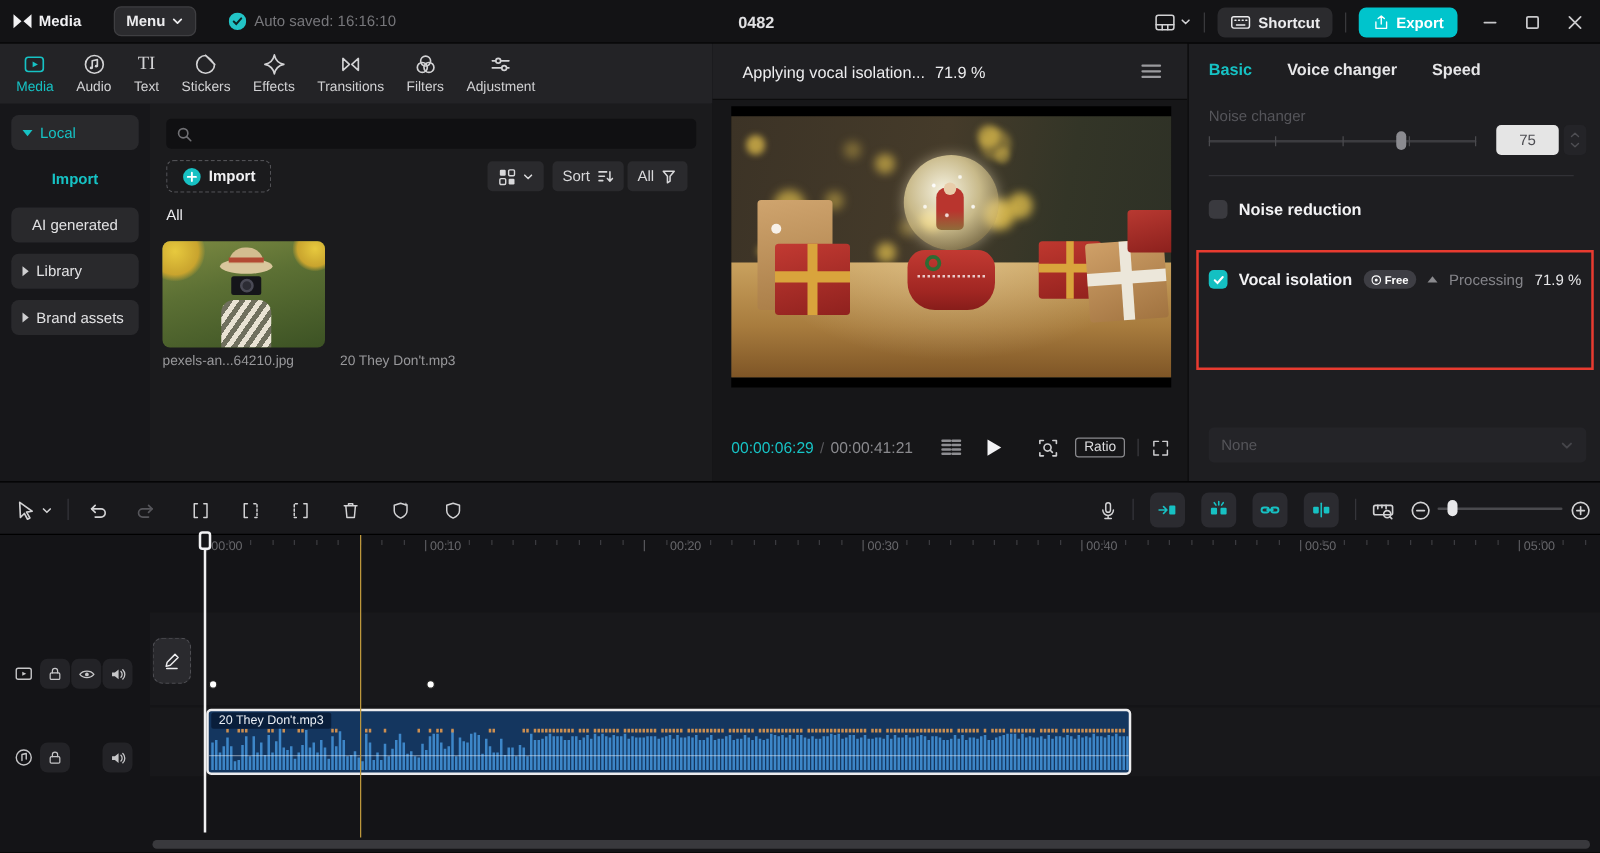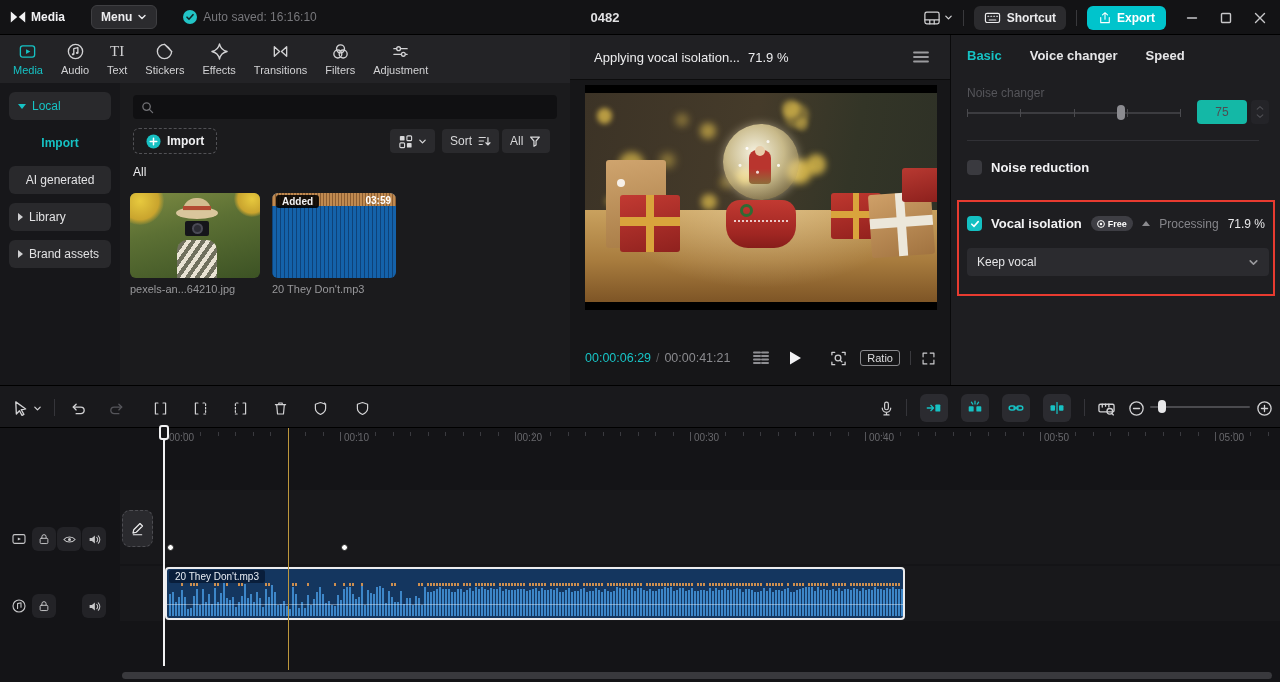--- a/index.html
+++ b/index.html
@@ -86,21 +86,21 @@
   .ratio-btn{border:1px solid #8a8a8e;border-radius:3px;padding:1px 6px;font-size:11px;color:#dcdcde}
 
   
   #inspector{position:absolute;left:950px;top:35px;width:330px;height:350px;background:#1e1e21;border-left:1px solid #0a0a0b}
   .itabs{position:absolute;left:16px;top:13px;display:flex;gap:28px;font-size:13px;font-weight:bold;color:#e6e6e8}
   .itabs .on{color:#16c2c4}
   .dimlb{color:#55555a;font-size:12px}
   .slider-track{position:absolute;left:16px;top:77px;width:214px;height:2px;background:#3c3c40;border-radius:1px}
   .stick{position:absolute;top:-3px;width:1px;height:8px;background:#4a4a4e}
   .shandle{position:absolute;left:166px;top:70px;width:8px;height:15px;border-radius:4px;background:#8b8b90}
-  .valbox{position:absolute;left:246px;top:65px;width:50px;height:24px;background:#14b8a6;border-radius:4px;color:#4e4e53;display:flex;align-items:center;justify-content:center}
+  .valbox{position:absolute;left:246px;top:65px;width:50px;height:24px;background:#e5e5e5;border-radius:4px;color:#4e4e53;display:flex;align-items:center;justify-content:center}
   .stepper{position:absolute;left:300px;top:65px;width:18px;height:24px;background:#242428;border-radius:4px;display:flex;flex-direction:column;align-items:center;justify-content:center;gap:2px;color:#4e4e53}
   .idiv{position:absolute;left:16px;top:105px;width:292px;height:1px;background:#313136}
   .chk{width:15px;height:15px;border-radius:4px;background:#3a3a3f;flex:none}
   .chk.on{background:#14c0c2;display:flex;align-items:center;justify-content:center}
   .row{position:absolute;display:flex;align-items:center;gap:9px}
   .boldlb{font-weight:bold;font-size:13px;color:#f2f2f4}
   .free-badge{height:15px;background:#3e3e44;border-radius:8px;display:flex;align-items:center;gap:3px;padding:0 6px;color:#fff;font-size:9px;font-weight:bold}
   .tri-up{width:0;height:0;border-left:4px solid transparent;border-right:4px solid transparent;border-bottom:5px solid #8a8a8e}
   .proc{color:#85858a;font-size:12px}
   .dd{position:absolute;left:16px;width:302px;height:28px;background:#2b2b2f;border-radius:4px;display:flex;align-items:center;padding:0 10px;color:#e4e4e6;font-size:12px}
@@ -378,28 +378,20 @@
         <span class="pf-sun" style="right:-10px;top:-12px;width:36px;height:36px;position:absolute"></span>
         <span class="pf-hat"></span>
         <span class="pf-dome"></span>
         <span class="pf-band"></span>
         <span class="pf-cam"></span>
         <span class="pf-lens"></span>
         <span class="pf-body"></span>
       </div>
       <div class="card-label" style="left:10px">pexels-an...64210.jpg</div>
 
-      <div class="card audiocard" style="left:152px;width:124px">
-        <span class="ac-stripes"></span>
-        <span class="ac-top">
-            <i></i>
-          </span>
-        <span class="ac-badge">Added</span>
-        <span class="ac-dur">03:59</span>
-      </div>
       <div class="card-label" style="left:152px;width:124px">20 They Don't.mp3</div>
     </div>
   </div>
 
   <div id="player-panel">
     <div class="toast">
       <span>Applying vocal isolation...</span>
       <span class="pct">71.9 %</span>
       <span class="sp"></span>
       <span style="color:#9a9a9e">
@@ -538,30 +530,30 @@
         <svg width="8" height="8" viewBox="0 0 8 8">
             <circle cx="4" cy="4" r="3.4" fill="none" stroke="#fff" stroke-width="1"></circle>
             <circle cx="4" cy="4" r="1.2" fill="#fff"></circle>
           </svg>
         <span>Free</span>
       </span>
       <span class="tri-up"></span>
       <span style="margin-left:auto" class="proc">Processing</span>
       <span style="color:#e8e8ea;font-size:12px">71.9 %</span>
     </div>
-    <div class="dd" style="top:213px">
-      <span>Keep vocal</span>
+    <div class="hl-box"></div>
+
+    <div class="dd dis" style="top:307px">
+      <span>None</span>
       <span class="cv">
           <svg width="11" height="11" viewBox="0 0 10 10" class="ic">
             <path d="M2 3.5 l3 3 3-3"></path>
           </svg>
         </span>
     </div>
-    <div class="hl-box"></div>
-
   </div>
 
   <div id="tl-toolbar">
     <span class="tbtn" style="left:8px">
         <svg width="17" height="17" viewBox="0 0 18 18">
           <path d="M4 2 L14.5 9.5 L9.8 10.3 L12.6 15.2 L10.6 16.3 L7.9 11.4 L4.6 14.8 Z" fill="none" stroke="currentColor" stroke-width="1.4" stroke-linejoin="round"></path>
         </svg>
       </span>
     <span class="tbtn" style="left:30px;width:14px">
         <svg width="9" height="9" viewBox="0 0 10 10" class="ic">
@@ -694,21 +686,21 @@
         <span class="rtick" style="left: 237.5px; top: 4px; height: 4px;"></span>
         <span class="rtick" style="left: 255px; top: 4px; height: 4px;"></span>
         <span class="rtick" style="left: 272.5px; top: 4px; height: 4px;"></span>
         <span class="rtick" style="left: 290px; top: 4px; height: 4px;"></span>
         <span class="rtick" style="left: 307.5px; top: 4px; height: 4px;"></span>
         <span class="rtick" style="left: 325px; top: 4px; height: 4px;"></span>
         <span class="rtick" style="left: 342.5px; top: 4px; height: 4px;"></span>
         <span class="rtick" style="left: 360px; top: 4px; height: 4px;"></span>
         <span class="rtick" style="left: 377.5px; top: 4px; height: 4px;"></span>
         <span class="rtick" style="left: 395px; top: 4px; height: 9px; background: rgb(85, 85, 90);"></span>
-        <span class="rlab" style="left: 397px;">00:20</span>
+        <span class="rlab" style="left: 416px;">00:20</span>
         <span class="rtick" style="left: 412.5px; top: 4px; height: 4px;"></span>
         <span class="rtick" style="left: 430px; top: 4px; height: 4px;"></span>
         <span class="rtick" style="left: 447.5px; top: 4px; height: 4px;"></span>
         <span class="rtick" style="left: 465px; top: 4px; height: 4px;"></span>
         <span class="rtick" style="left: 482.5px; top: 4px; height: 4px;"></span>
         <span class="rtick" style="left: 500px; top: 4px; height: 4px;"></span>
         <span class="rtick" style="left: 517.5px; top: 4px; height: 4px;"></span>
         <span class="rtick" style="left: 535px; top: 4px; height: 4px;"></span>
         <span class="rtick" style="left: 552.5px; top: 4px; height: 4px;"></span>
         <span class="rtick" style="left: 570px; top: 4px; height: 9px; background: rgb(85, 85, 90);"></span>

